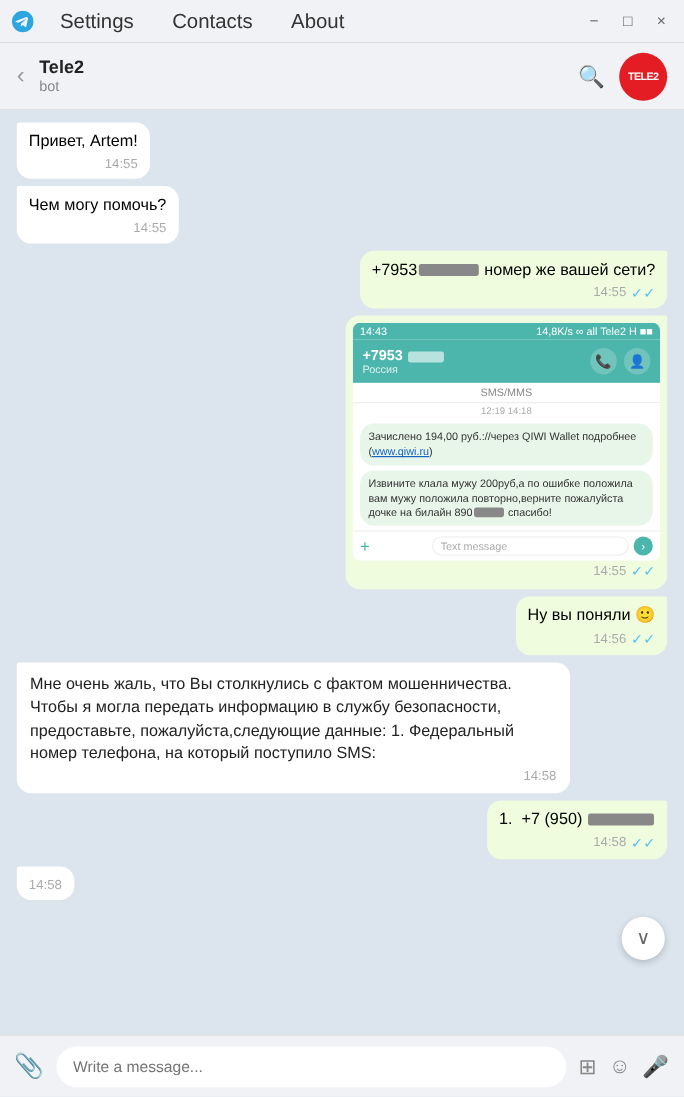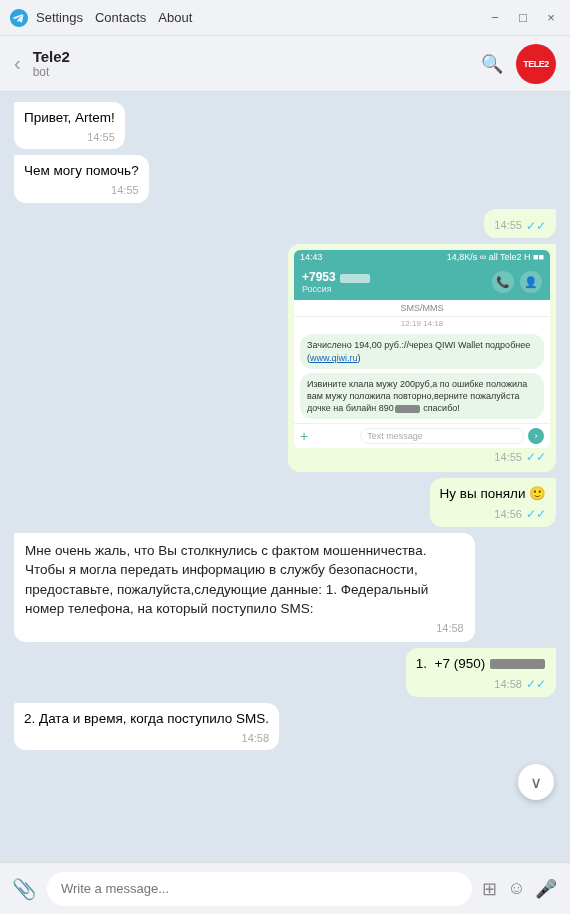--- a/index.html
+++ b/index.html
@@ -24,23 +24,24 @@
       flex-shrink: 0;
     }
     .titlebar-icon {
       width: 18px;
       height: 18px;
       margin-right: 8px;
       color: #2ca5e0;
     }
     .titlebar-menu {
       display: flex;
-      gap: 12px;
-      font-size: 13px;
+      gap: 32px;
+      font-size: 17px;
       color: #333;
+      margin-left: 14px;
     }
     .titlebar-controls {
       margin-left: auto;
       display: flex;
       gap: 10px;
       font-size: 13px;
       color: #666;
     }
     .titlebar-controls span {
       cursor: pointer;
@@ -413,20 +414,21 @@
       <div class="bubble left">
         <span>Чем могу помочь?</span>
         <div class="msg-meta">
           <span class="msg-time">14:55</span>
         </div>
       </div>
     </div>
 
     <div class="msg-row right">
       <div class="bubble right">
+        <span>+7953<span class="redact" style="width:50px;"></span> номер же вашей сети?</span>
         <div class="msg-meta">
           <span class="msg-time">14:55</span>
           <span class="msg-tick">✓✓</span>
         </div>
       </div>
     </div>
 
     <div class="msg-row right">
       <div class="screenshot-bubble">
         <div class="screenshot-inner">
@@ -497,21 +499,20 @@
         <span>1.&nbsp; +7 (950) <span class="redact" style="width:55px;"></span></span>
         <div class="msg-meta">
           <span class="msg-time">14:58</span>
           <span class="msg-tick">✓✓</span>
         </div>
       </div>
     </div>
 
     <div class="msg-row left">
       <div class="bubble left">
-        <span>2.  Дата и время, когда поступило SMS.</span>
         <div class="msg-meta">
           <span class="msg-time">14:58</span>
         </div>
       </div>
     </div>
 
   </div>
 
   <div class="scroll-down-btn">∨</div>
 

